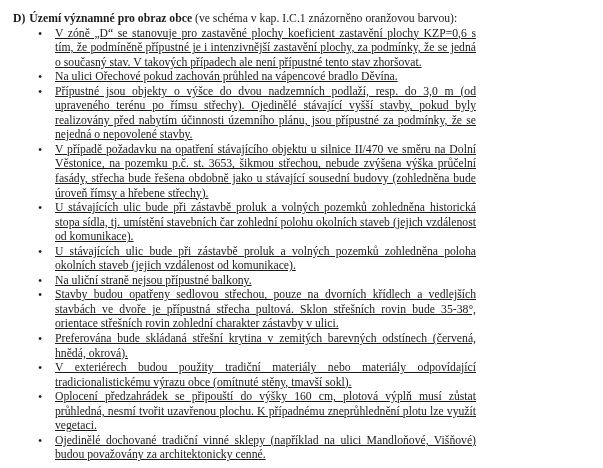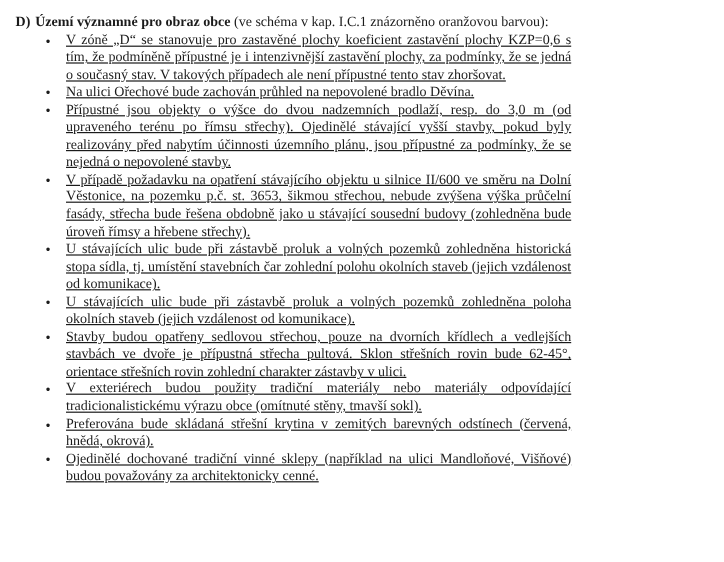--- a/index.html
+++ b/index.html
@@ -40,24 +40,26 @@
 <body>
 
 <div class="page">
 
   <div class="heading">
     <span class="sec-label">D)</span><span class="sec-title">Území významné pro obraz obce</span><span class="sec-suffix"> (ve schéma v kap. I.C.1 znázorněno oranžovou barvou):</span>
   </div>
 
   <ul class="bullets">
     <li><span class="bullet"></span><span>V zóně „D“ se stanovuje pro zastavěné plochy koeficient zastavění plochy KZP=0,6 s tím, že podmíněně přípustné je i intenzivnější zastavění plochy, za podmínky, že se jedná o současný stav. V takových případech ale není přípustné tento stav zhoršovat.</span></li>
-    <li><span class="bullet"></span><span>Na ulici Ořechové bude zachován průhled na nepovolené bradlo Děvína.</span></li>
+    <li><span class="bullet"></span><span>Na ulici Ořechové pokud zachován průhled na vápencové bradlo Děvína.</span></li>
     <li><span class="bullet"></span><span>Přípustné jsou objekty o výšce do dvou nadzemních podlaží, resp. do 3,0 m (od upraveného terénu po římsu střechy). Ojedinělé stávající vyšší stavby, pokud byly realizovány před nabytím účinnosti územního plánu, jsou přípustné za podmínky, že se nejedná o nepovolené stavby.</span></li>
-    <li><span class="bullet"></span><span>V případě požadavku na opatření stávajícího objektu u silnice II/600 ve směru na Dolní Věstonice, na pozemku p.č. st. 3653, šikmou střechou, nebude zvýšena výška průčelní fasády, střecha bude řešena obdobně jako u stávající sousední budovy (zohledněna bude úroveň římsy a hřebene střechy).</span></li>
+    <li><span class="bullet"></span><span>V případě požadavku na opatření stávajícího objektu u silnice II/470 ve směru na Dolní Věstonice, na pozemku p.č. st. 3653, šikmou střechou, nebude zvýšena výška průčelní fasády, střecha bude řešena obdobně jako u stávající sousední budovy (zohledněna bude úroveň římsy a hřebene střechy).</span></li>
     <li><span class="bullet"></span><span>U stávajících ulic bude při zástavbě proluk a volných pozemků zohledněna historická stopa sídla, tj. umístění stavebních čar zohlední polohu okolních staveb (jejich vzdálenost od komunikace).</span></li>
     <li><span class="bullet"></span><span>U stávajících ulic bude při zástavbě proluk a volných pozemků zohledněna poloha okolních staveb (jejich vzdálenost od komunikace).</span></li>
-    <li><span class="bullet"></span><span>Stavby budou opatřeny sedlovou střechou, pouze na dvorních křídlech a vedlejších stavbách ve dvoře je přípustná střecha pultová. Sklon střešních rovin bude 62-45°, orientace střešních rovin zohlední charakter zástavby v ulici.</span></li>
+    <li><span class="bullet"></span><span>Na uliční straně nejsou přípustné balkony.</span></li>
+    <li><span class="bullet"></span><span>Stavby budou opatřeny sedlovou střechou, pouze na dvorních křídlech a vedlejších stavbách ve dvoře je přípustná střecha pultová. Sklon střešních rovin bude 35-38°, orientace střešních rovin zohlední charakter zástavby v ulici.</span></li>
+    <li><span class="bullet"></span><span>Preferována bude skládaná střešní krytina v zemitých barevných odstínech (červená, hnědá, okrová).</span></li>
     <li><span class="bullet"></span><span>V exteriérech budou použity tradiční materiály nebo materiály odpovídající tradicionalistickému výrazu obce (omítnuté stěny, tmavší sokl).</span></li>
-    <li><span class="bullet"></span><span>Preferována bude skládaná střešní krytina v zemitých barevných odstínech (červená, hnědá, okrová).</span></li>
+    <li><span class="bullet"></span><span>Oplocení předzahrádek se připouští do výšky 160 cm, plotová výplň musí zůstat průhledná, nesmí tvořit uzavřenou plochu. K případnému zneprůhlednění plotu lze využít vegetaci.</span></li>
     <li><span class="bullet"></span><span>Ojedinělé dochované tradiční vinné sklepy (například na ulici Mandloňové, Višňové) budou považovány za architektonicky cenné.</span></li>
   </ul>
 
 </div>
 
 </body></html>

